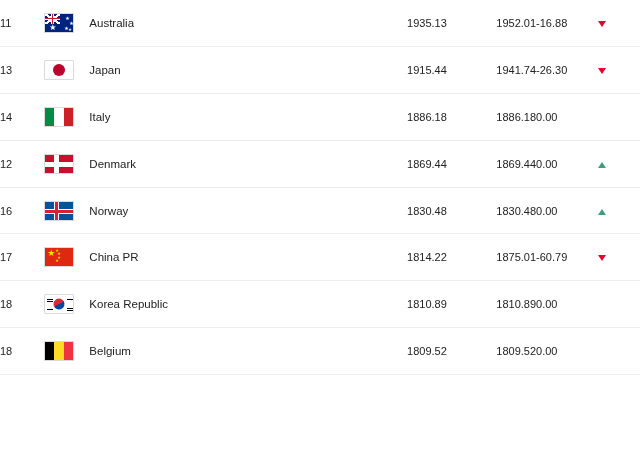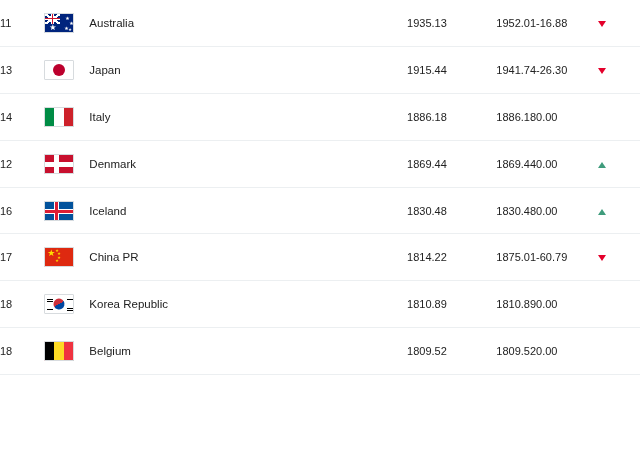--- a/index.html
+++ b/index.html
@@ -189,21 +189,21 @@
         <td class="col-flag"><span class="flag flag-nordic flag-dk"><span class="h"></span><span class="v"></span></span></td>
         <td class="col-team"><span class="team-name">Denmark</span></td>
         <td class="col-points"><span class="num">1869.44</span></td>
         <td class="col-prev"><span class="num">1869.44</span></td>
         <td class="col-delta"><span class="num">0.00</span></td>
         <td class="col-arrow"><span class="arrow arrow-up"></span></td>
       </tr>
       <tr>
         <td class="col-rank"><span class="rank-num">16</span></td>
         <td class="col-flag"><span class="flag flag-nordic flag-is"><span class="h"></span><span class="v"></span><span class="h2"></span><span class="v2"></span></span></td>
-        <td class="col-team"><span class="team-name">Iceland</span></td>
+        <td class="col-team"><span class="team-name">Norway</span></td>
         <td class="col-points"><span class="num">1830.48</span></td>
         <td class="col-prev"><span class="num">1830.48</span></td>
         <td class="col-delta"><span class="num">0.00</span></td>
         <td class="col-arrow"><span class="arrow arrow-up"></span></td>
       </tr>
       <tr>
         <td class="col-rank"><span class="rank-num">17</span></td>
         <td class="col-flag"><span class="flag flag-cn"><span class="bigstar">★</span><span class="s1">★</span><span class="s2">★</span><span class="s3">★</span><span class="s4">★</span></span></td>
         <td class="col-team"><span class="team-name">China PR</span></td>
         <td class="col-points"><span class="num">1814.22</span></td>

